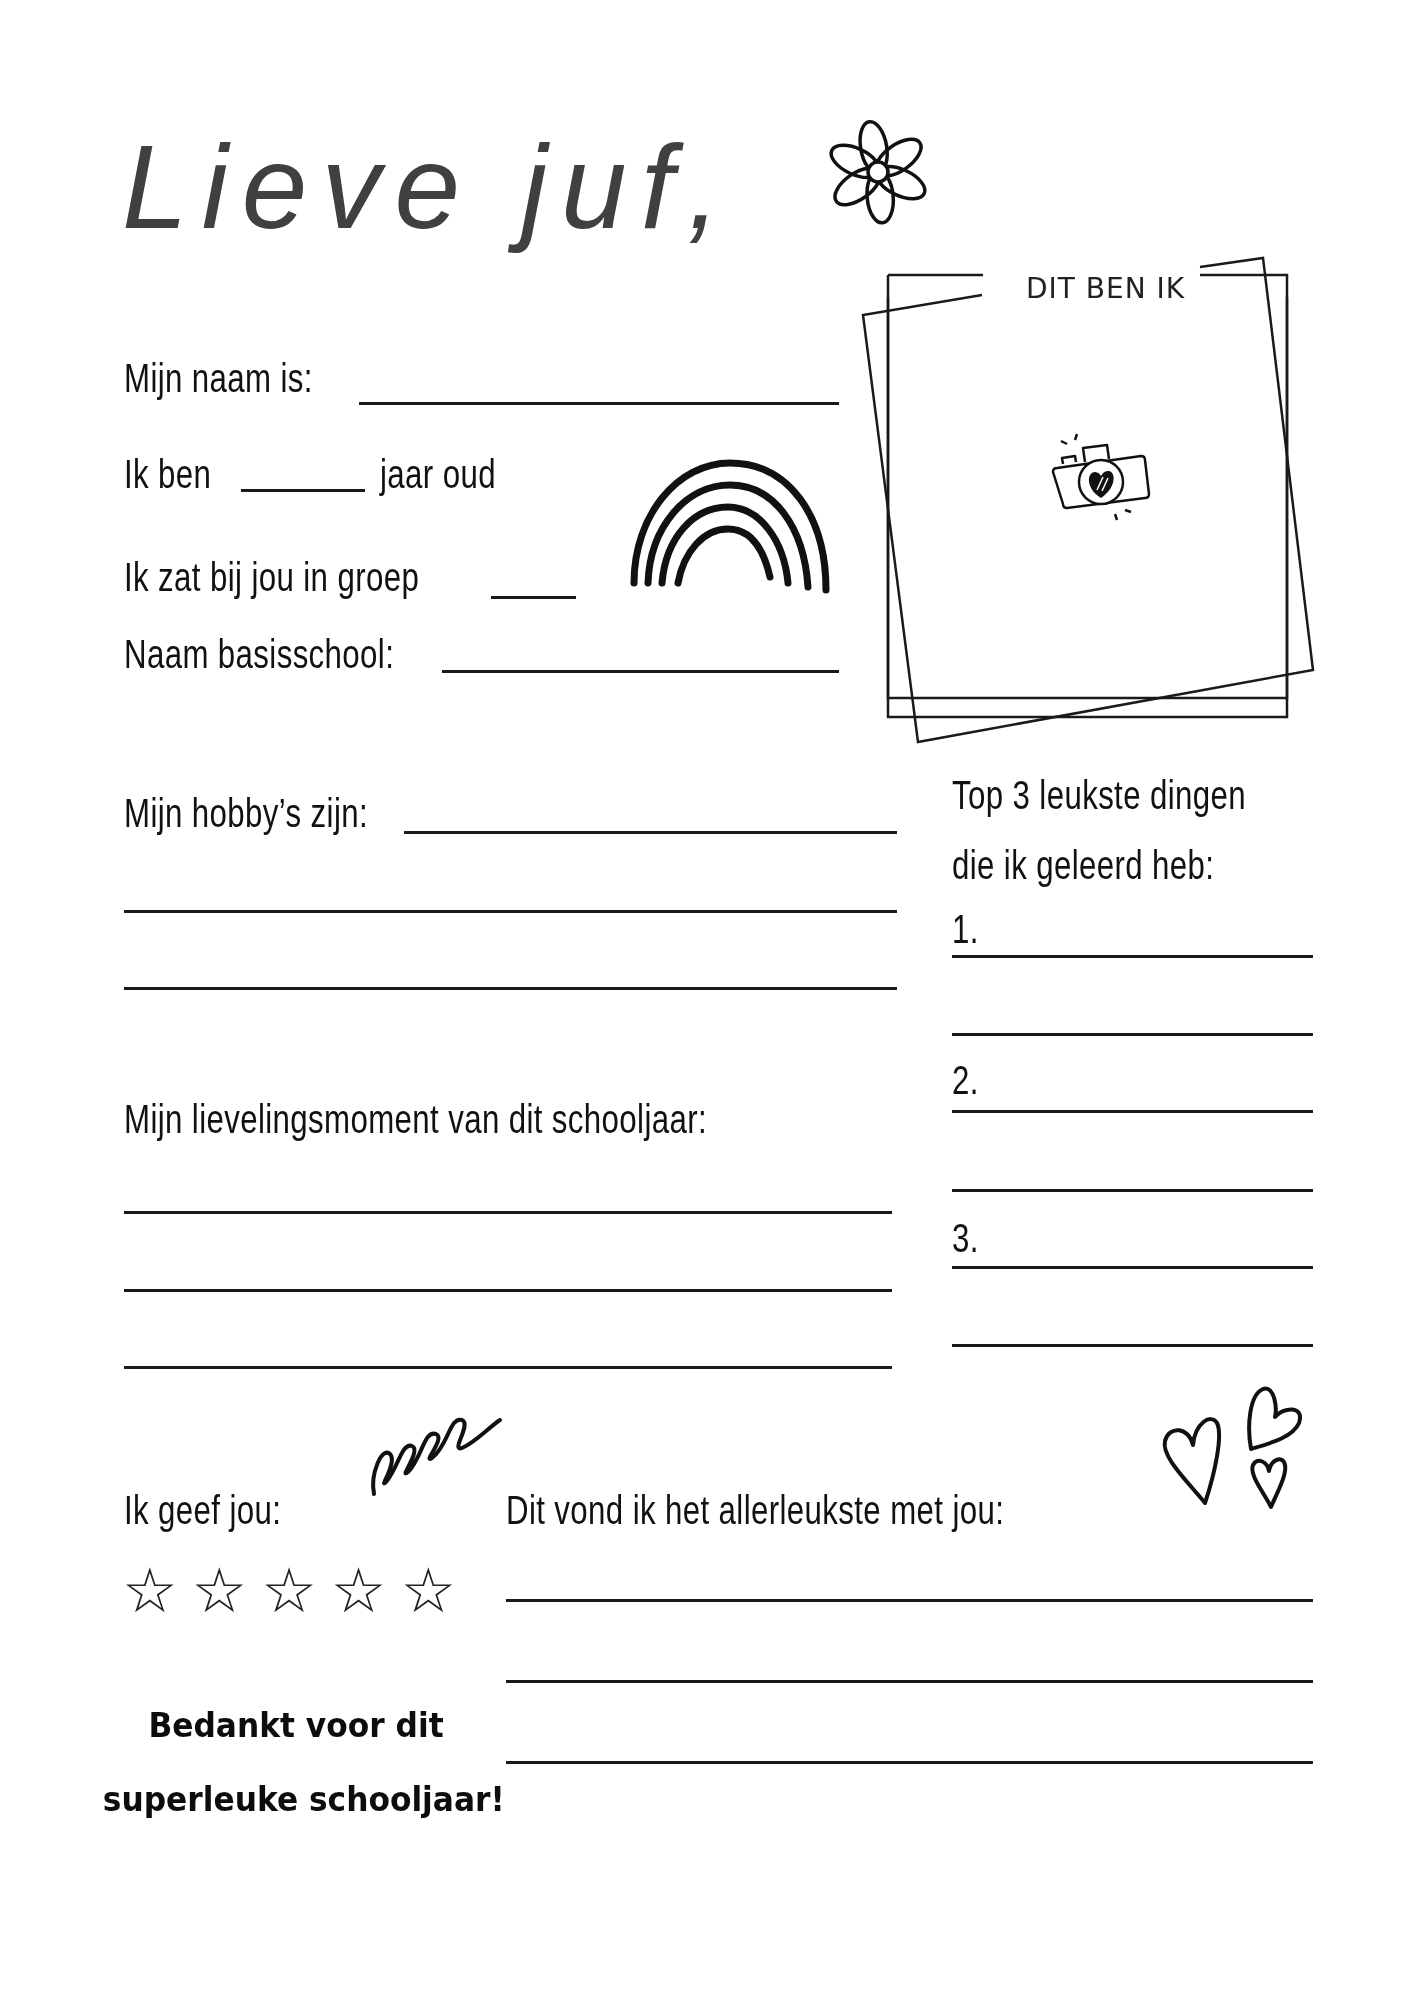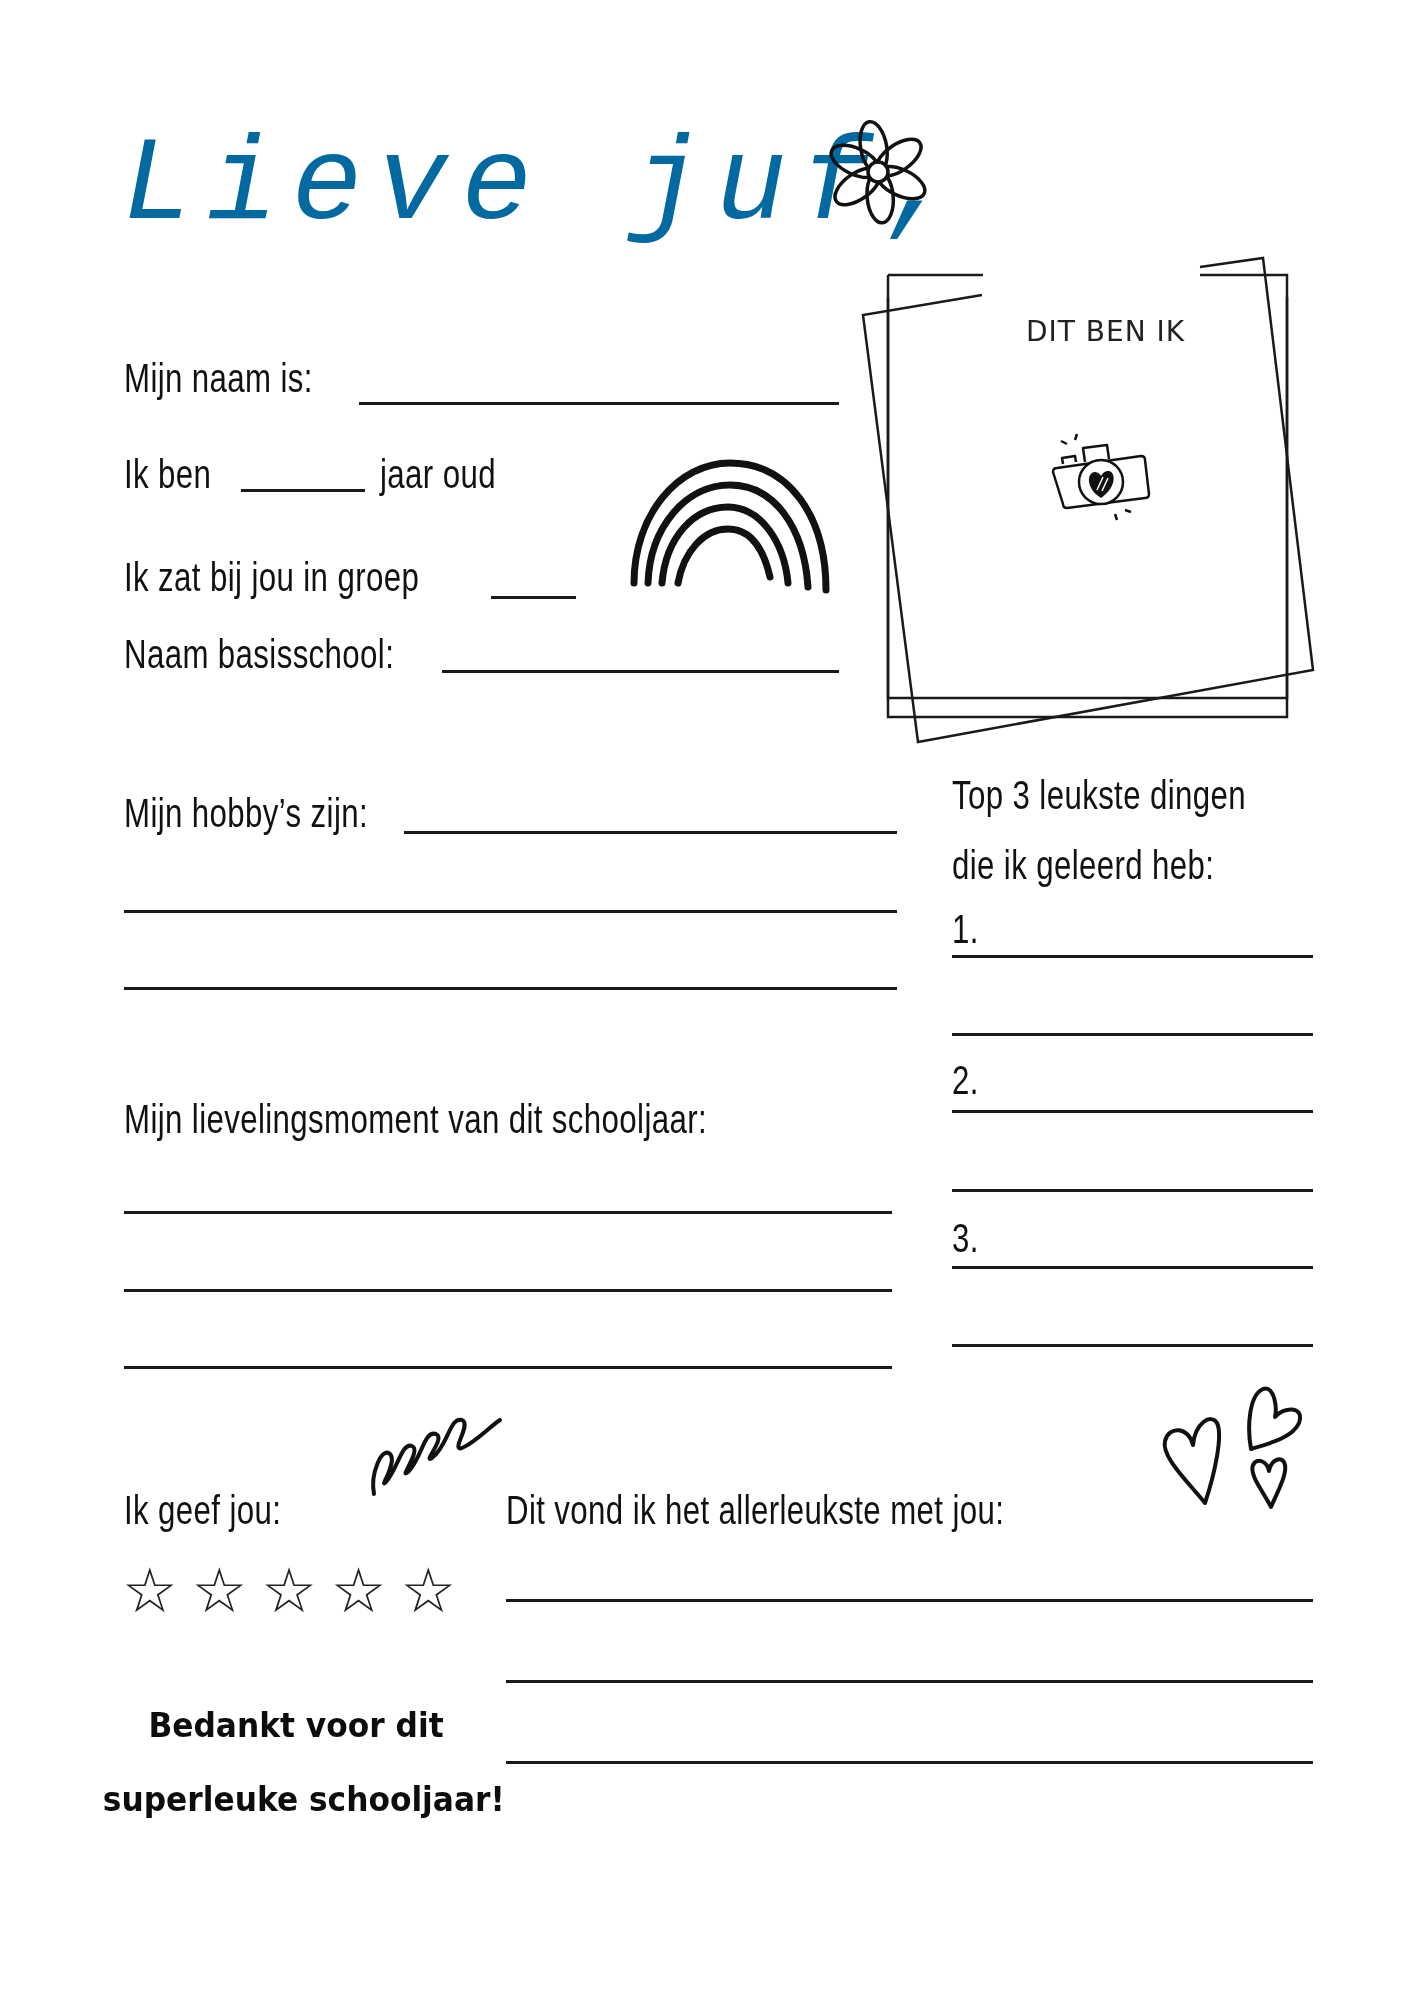--- a/index.html
+++ b/index.html
@@ -2,24 +2,24 @@
 <html><head>
 <meta charset="utf-8">
 <style>
   html, body { margin:0; padding:0; background:#ffffff; }
   body { width:1409px; height:2000px; position:relative; overflow:hidden;
          font-family:"DejaVu Sans", sans-serif; color:#111; }
   .label { position:absolute; font-family:"Liberation Sans Narrow","Liberation Sans", sans-serif;
            font-size:40px; font-weight:normal; letter-spacing:0.5px; white-space:nowrap;
            transform:scaleX(0.78); transform-origin:left center; color:#111; line-height:1; }
   .line { position:absolute; height:3px; background:#1a1a1a; }
-  .title { position:absolute; left:122px; top:128px; font-family:Liberation Mono, monospace;
-           font-style:italic; font-size:118px; letter-spacing:14px; color:#0369a1; white-space:nowrap; line-height:1; }
+  .title { position:absolute; left:122px; top:128px; font-family:Liberation Sans, sans-serif;
+           font-style:italic; font-size:118px; letter-spacing:14px; color:#404040; white-space:nowrap; line-height:1; }
   .frame-caption { position:absolute; left:1012px; top:272px; font-family:"DejaVu Sans", sans-serif;
-           font-size:28px; letter-spacing:1px; color:#222; background:#fff; padding:0 14px;margin-top:43px; }
+           font-size:28px; letter-spacing:1px; color:#222; background:#fff; padding:0 14px; }
   .bold-note { position:absolute; font-family:"DejaVu Sans", sans-serif; font-weight:bold; font-size:34px;
            color:#0d0d0d; white-space:nowrap; line-height:1; transform:scaleX(0.92); transform-origin:center; text-align:center; width:420px; }
   .stars { position:absolute; left:122px; top:1560px; display:flex; gap:14px; }
   .star { font-size:62px; line-height:1; color:#222; }
   svg { position:absolute; overflow:visible; }
 </style>
 </head>
 <body>
 
 <div class="title">Lieve juf,</div>

